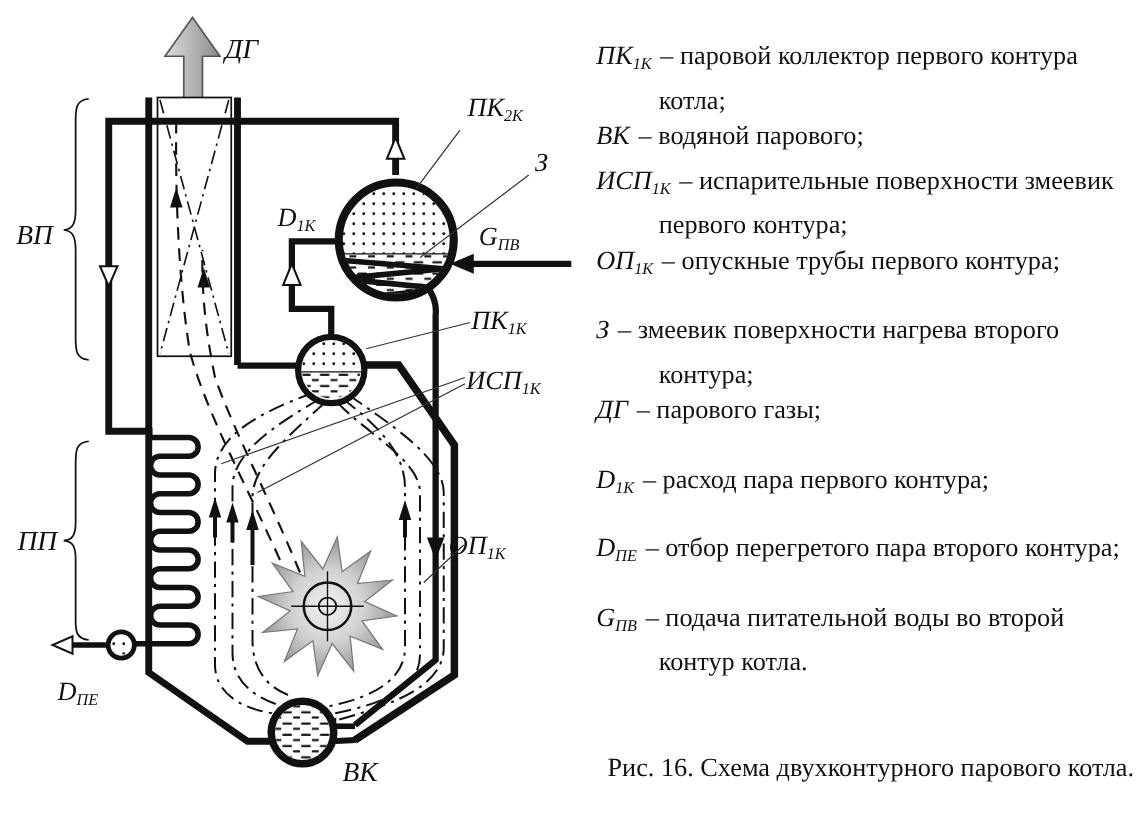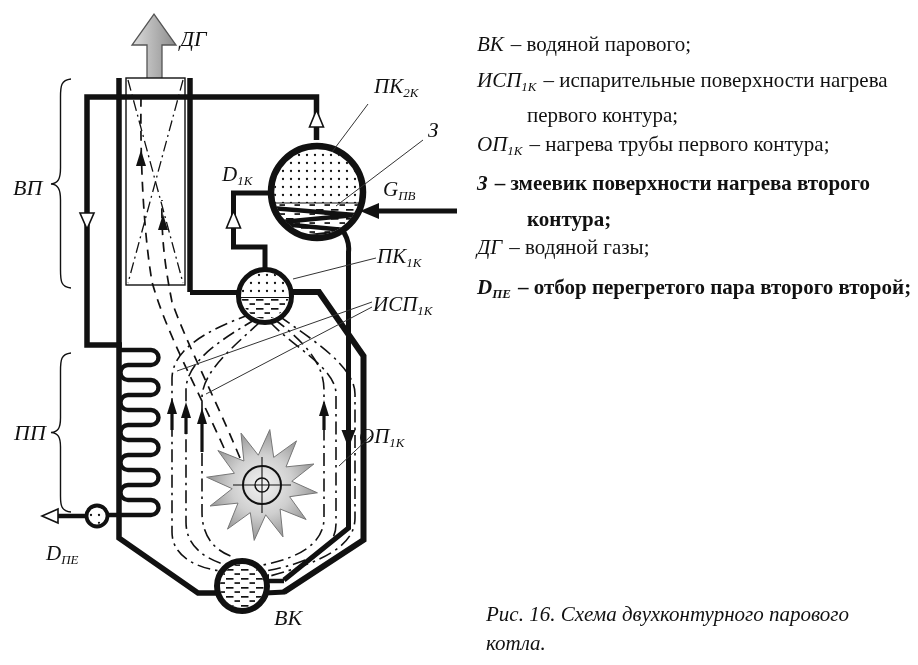--- a/index.html
+++ b/index.html
@@ -7,22 +7,22 @@
        font-family:"Liberation Serif","DejaVu Serif",serif;color:#111;}
   #diagram{position:absolute;left:0;top:0;}
   .dlab{font-family:"Liberation Serif","DejaVu Serif",serif;font-style:italic;font-size:21px;fill:#111;}
   .dlab2{font-size:22px;}
   .dsub{font-size:13px;}
   #legend{position:absolute;left:477px;top:30px;width:436px;font-size:21px;line-height:28.5px;}
   .entry{padding-left:50px;text-indent:-50px;}
   .entry .t{font-style:italic;}
   .entry .s{font-style:italic;font-size:13px;vertical-align:-4px;}
   .entry .d{margin-left:7px;}
-  .gap{margin-top:4px;font-weight:bold;}
-  #caption{position:absolute;left:486px;top:600px;width:426px;font-size:21px;line-height:29px;font-style:italic;}
+  .gap{margin-top:20px;}
+  #caption{position:absolute;left:486px;top:600px;width:426px;font-size:21px;line-height:29px;}
   .ln{stroke:#111;fill:none;}
 </style>
 </head>
 <body>
 
 <svg id="diagram" width="462" height="665" viewBox="0 0 462 665" xmlns="http://www.w3.org/2000/svg">
   <defs>
     <pattern id="dots" width="8" height="8" patternUnits="userSpaceOnUse">
       <circle cx="3" cy="3" r="1.15" fill="#111"></circle>
     </pattern>
@@ -174,21 +174,24 @@
   <text class="dlab" x="377" y="263"><tspan>ПК</tspan><tspan class="dsub" dy="4">1К</tspan></text>
   <text class="dlab" x="373" y="311"><tspan>ИСП</tspan><tspan class="dsub" dy="4">1К</tspan></text>
   <text class="dlab" x="359" y="443"><tspan>ОП</tspan><tspan class="dsub" dy="4">1К</tspan></text>
   <text class="dlab dlab2" x="274" y="625">ВК</text>
   <text class="dlab dlab2" x="13" y="195">ВП</text>
   <text class="dlab dlab2" x="14" y="440">ПП</text>
   <text class="dlab" x="46" y="560"><tspan>D</tspan><tspan class="dsub" dy="4">ПЕ</tspan></text>
 </svg>
 
 <div id="legend">
+  <div class="entry"><span class="t">ПК</span><span class="s">1К</span><span class="d">– паровой коллектор первого контура котла;</span></div>
   <div class="entry"><span class="t">ВК</span><span class="s"></span><span class="d">– водяной парового;</span></div>
-  <div class="entry"><span class="t">ИСП</span><span class="s">1К</span><span class="d">– испарительные поверхности нагрева первого контура;</span></div>
-  <div class="entry"><span class="t">ОП</span><span class="s">1К</span><span class="d">– нагрева трубы первого контура;</span></div>
+  <div class="entry"><span class="t">ИСП</span><span class="s">1К</span><span class="d">– испарительные поверхности змеевик первого контура;</span></div>
+  <div class="entry"><span class="t">ОП</span><span class="s">1К</span><span class="d">– опускные трубы первого контура;</span></div>
   <div class="entry gap"><span class="t">З</span><span class="s"></span><span class="d">– змеевик поверхности нагрева второго контура;</span></div>
-  <div class="entry"><span class="t">ДГ</span><span class="s"></span><span class="d">– водяной газы;</span></div>
-  <div class="entry gap"><span class="t">D</span><span class="s">ПЕ</span><span class="d">– отбор перегретого пара второго второй;</span></div>
+  <div class="entry"><span class="t">ДГ</span><span class="s"></span><span class="d">– парового газы;</span></div>
+  <div class="entry gap"><span class="t">D</span><span class="s">1К</span><span class="d">– расход пара первого контура;</span></div>
+  <div class="entry gap"><span class="t">D</span><span class="s">ПЕ</span><span class="d">– отбор перегретого пара второго контура;</span></div>
+  <div class="entry gap"><span class="t">G</span><span class="s">ПВ</span><span class="d">– подача питательной воды во второй контур котла.</span></div>
 </div>
 
 <div id="caption">Рис. 16. Схема двухконтурного парового котла.</div>
 
 </body></html>

